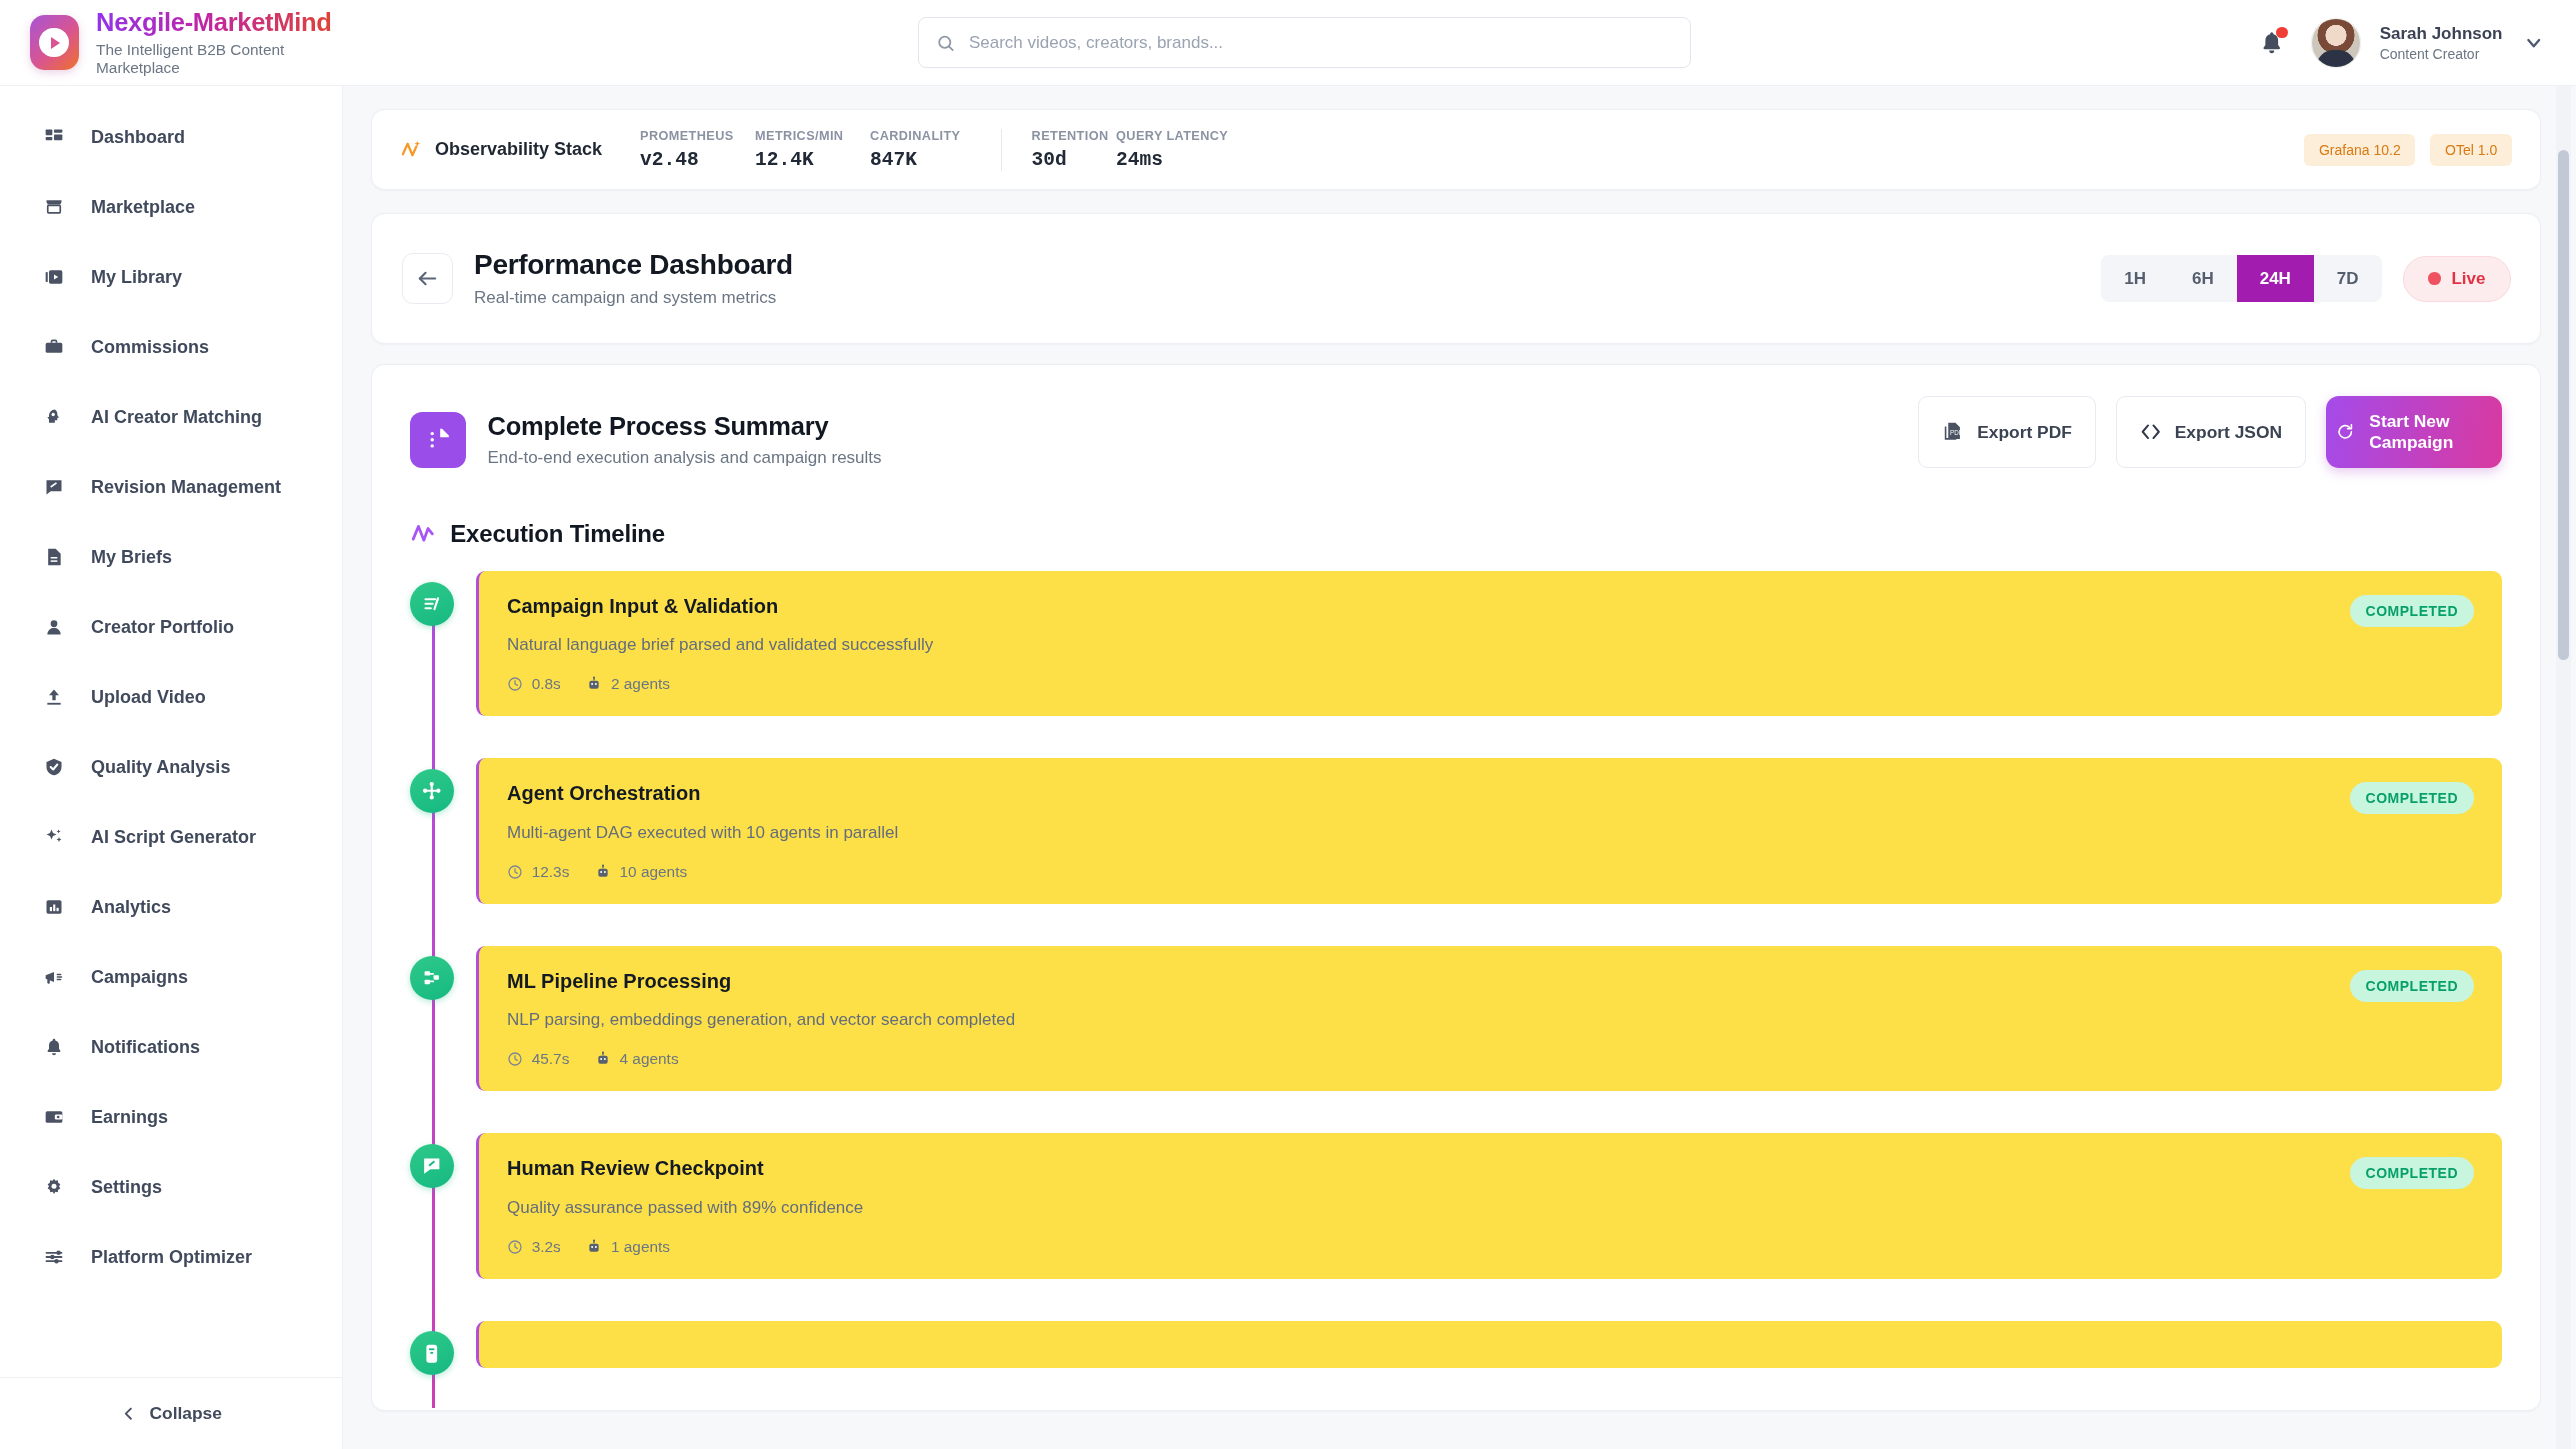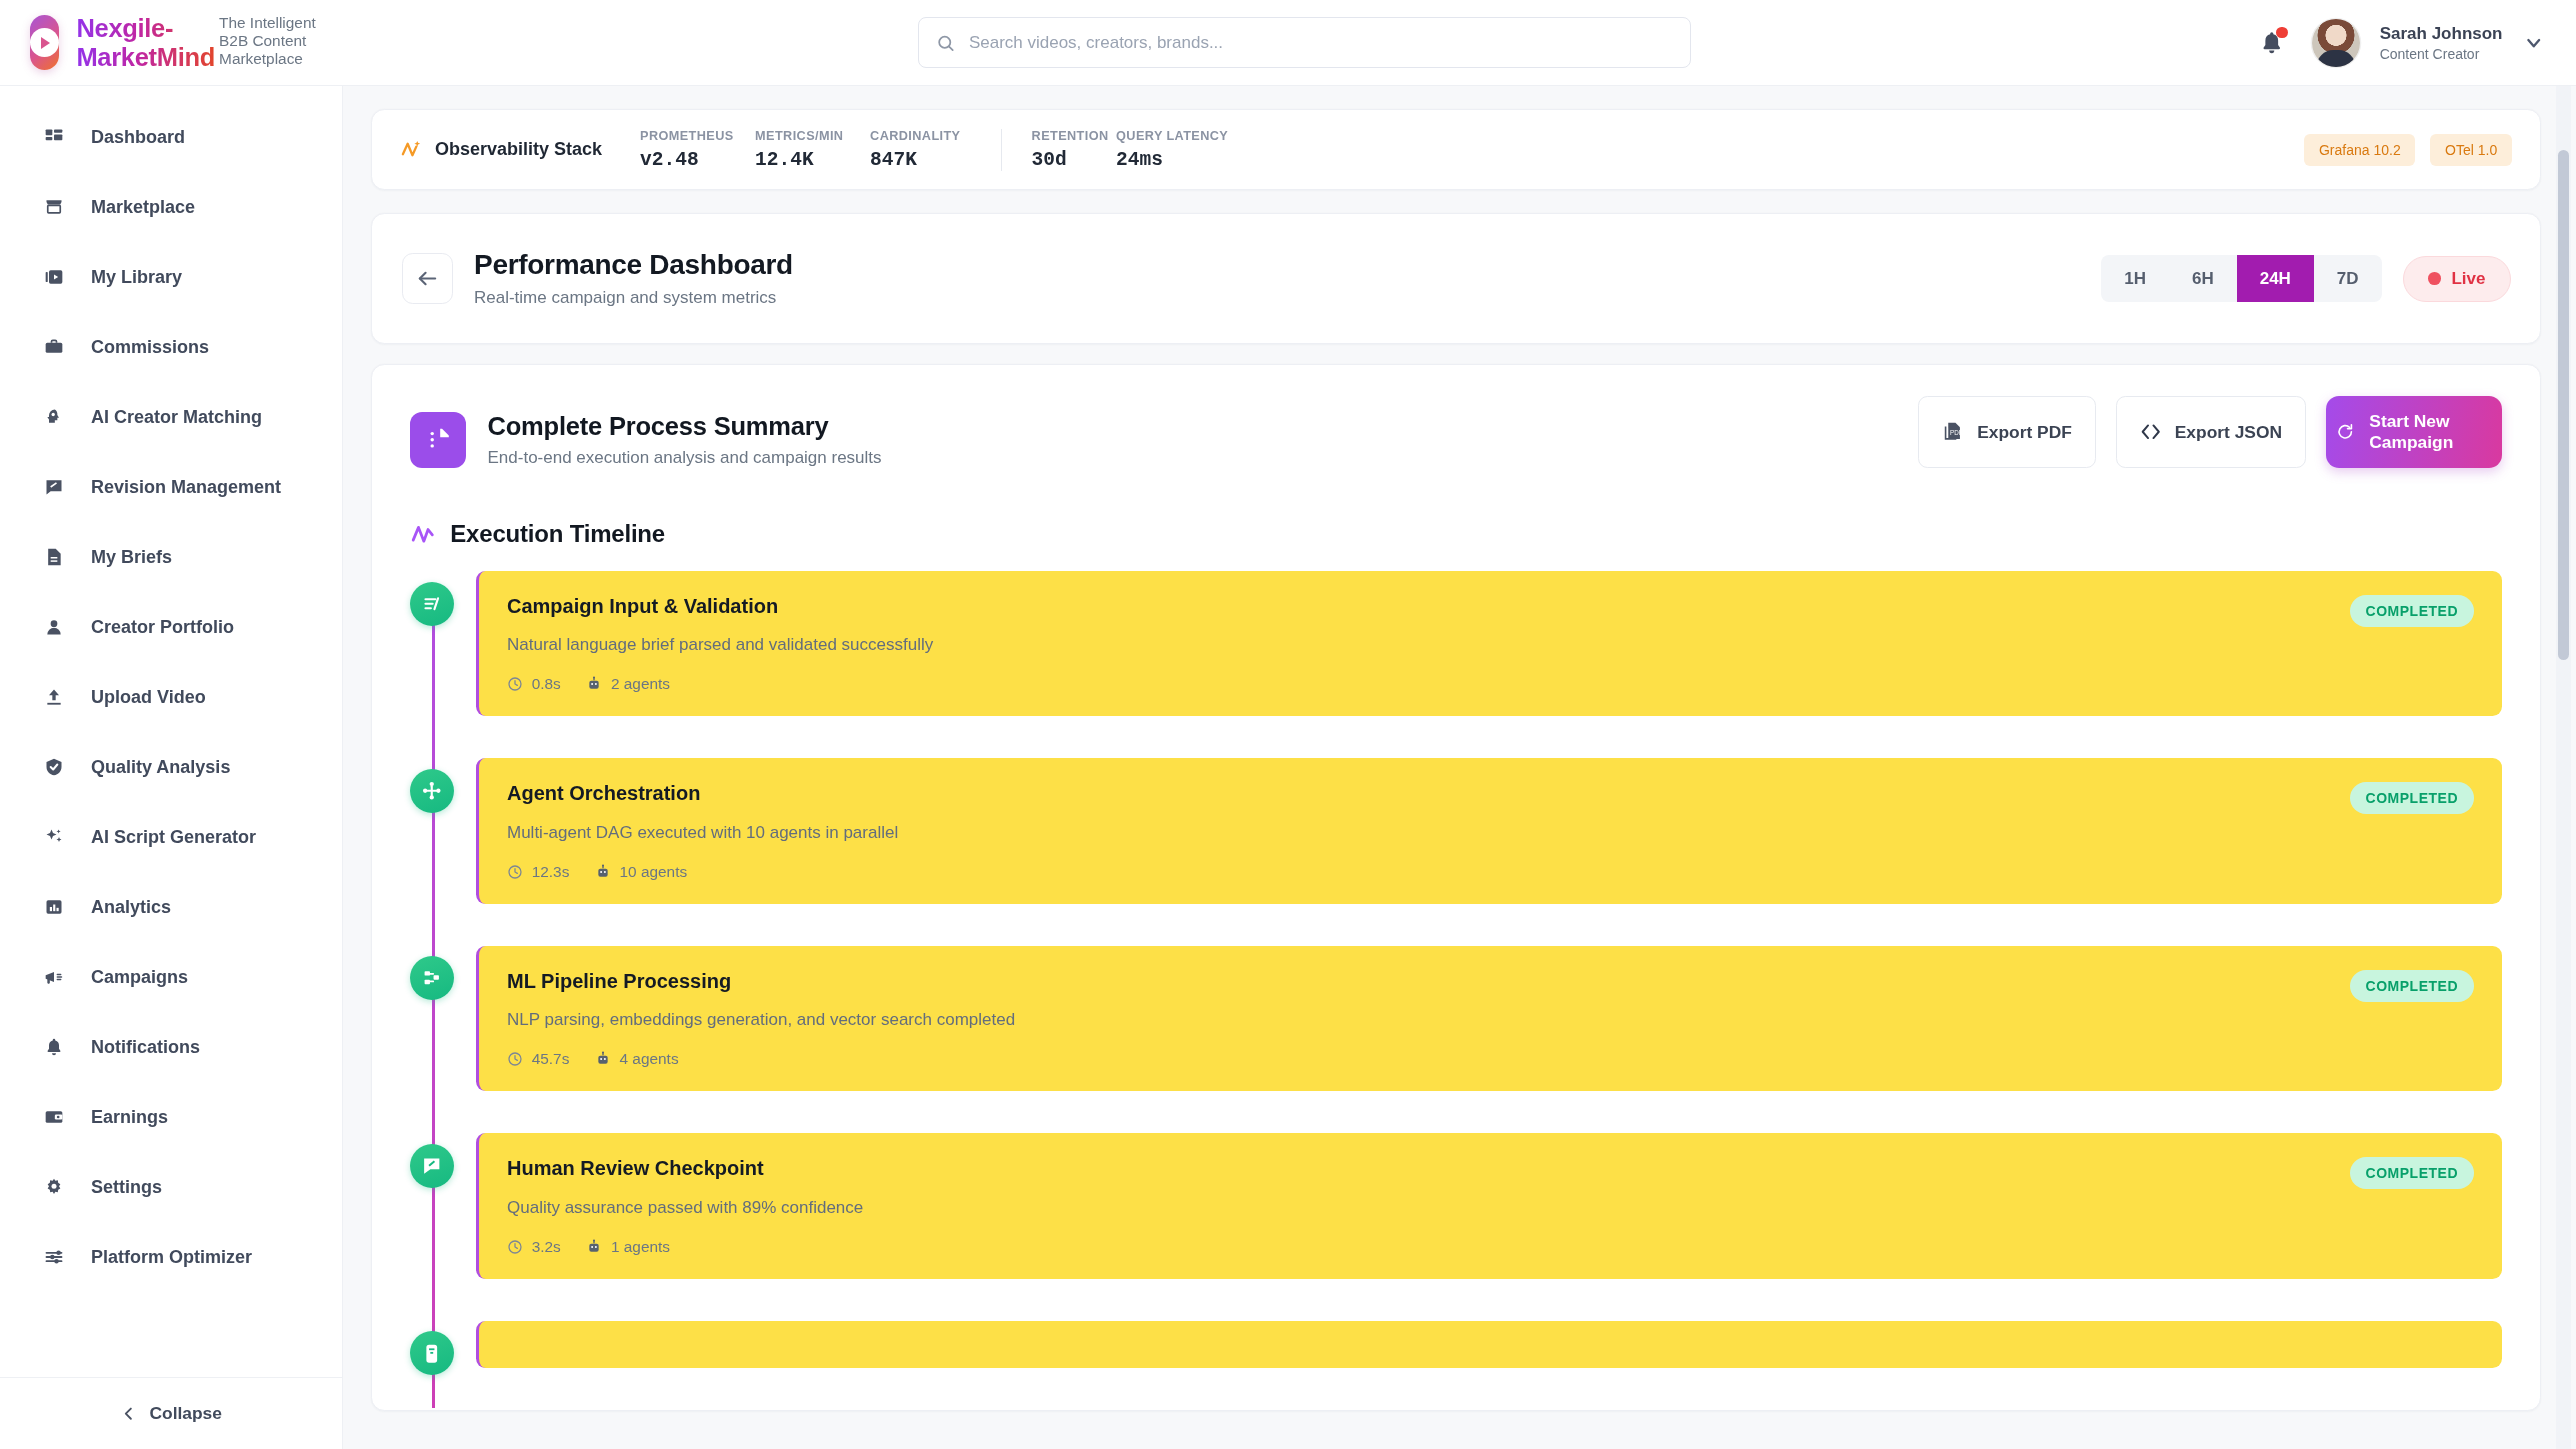--- a/index.html
+++ b/index.html
@@ -26,21 +26,21 @@
   }
   .brand-logo .play {
     width: 29.5px; height: 29.5px; border-radius: 50%; background: #fff;
     display: flex; align-items: center; justify-content: center;
   }
   .brand-logo .play::after {
     content: ""; width: 0; height: 0; margin-left: 3.4px;
     border-left: 9.4px solid #d9558f;
     border-top: 6px solid transparent; border-bottom: 6px solid transparent;
   }
-  .brand-text { display: flex; flex-direction: row; gap: 4px; }
+  .brand-text { display: flex; flex-direction: column; gap: 4px; }
   .brand-name {
     font-size: 25.5px; font-weight: bold; letter-spacing: -0.3px;
     background: linear-gradient(90deg, #9333ea 0%, #c026a3 45%, #e2452b 100%);
     -webkit-background-clip: text; background-clip: text; color: transparent;
   }
   .brand-tag { font-size: 15.4px; color: #6b7684; }
 
   .search-wrap { position: absolute; left: 918px; top: 17.4px; width: 773px; }
   .search-box {
     height: 51px; border: 1px solid #e3e6ee; border-radius: 8px;
@@ -132,21 +132,21 @@
   }
   .btn-out span { font-size: 17.4px; font-weight: 600; color: #3b4353; white-space: nowrap; }
   .btn-grad {
     background: linear-gradient(100deg, #a44bea 0%, #d9399f 100%); border: none; border-radius: 13px;
     padding: 0 10px; height: 72px; display: flex; align-items: center; gap: 14.8px; cursor: pointer; width: 176px;
     box-shadow: 0 4px 12px rgba(170,70,200,.28);
   }
   .btn-grad span { font-size: 17.4px; font-weight: bold; color: #fff; line-height: 1.18; }
 
   
-  .tl-head { display: flex; align-items: center; gap: 14.8px; margin-top: 52px; margin-bottom: 13.4px; }
+  .tl-head { display: flex; gap: 14.8px; margin-top: 52px; margin-bottom: 13.4px; }
   .tl-head h2 { font-size: 24px; font-weight: bold; color: #121821; letter-spacing: -0.2px; }
   .tl { position: relative; padding-left: 46px; margin-top: 23px; }
   .tl-line { position: absolute; left: 22px; top: 13.4px; bottom: -40px; width: 3.4px;
              background: linear-gradient(180deg, #b14ee0 0%, #cd3fb6 100%); }
   .tl-item { position: relative; margin-bottom: 42px; }
   .tl-node {
     position: absolute; left: -46px; top: 10.7px; width: 44px; height: 44px; border-radius: 50%;
     background: linear-gradient(160deg, #2fc98a 0%, #16b981 100%);
     display: flex; align-items: center; justify-content: center;
     box-shadow: 0 2px 6.7px rgba(22,185,129,.3); z-index: 2;

